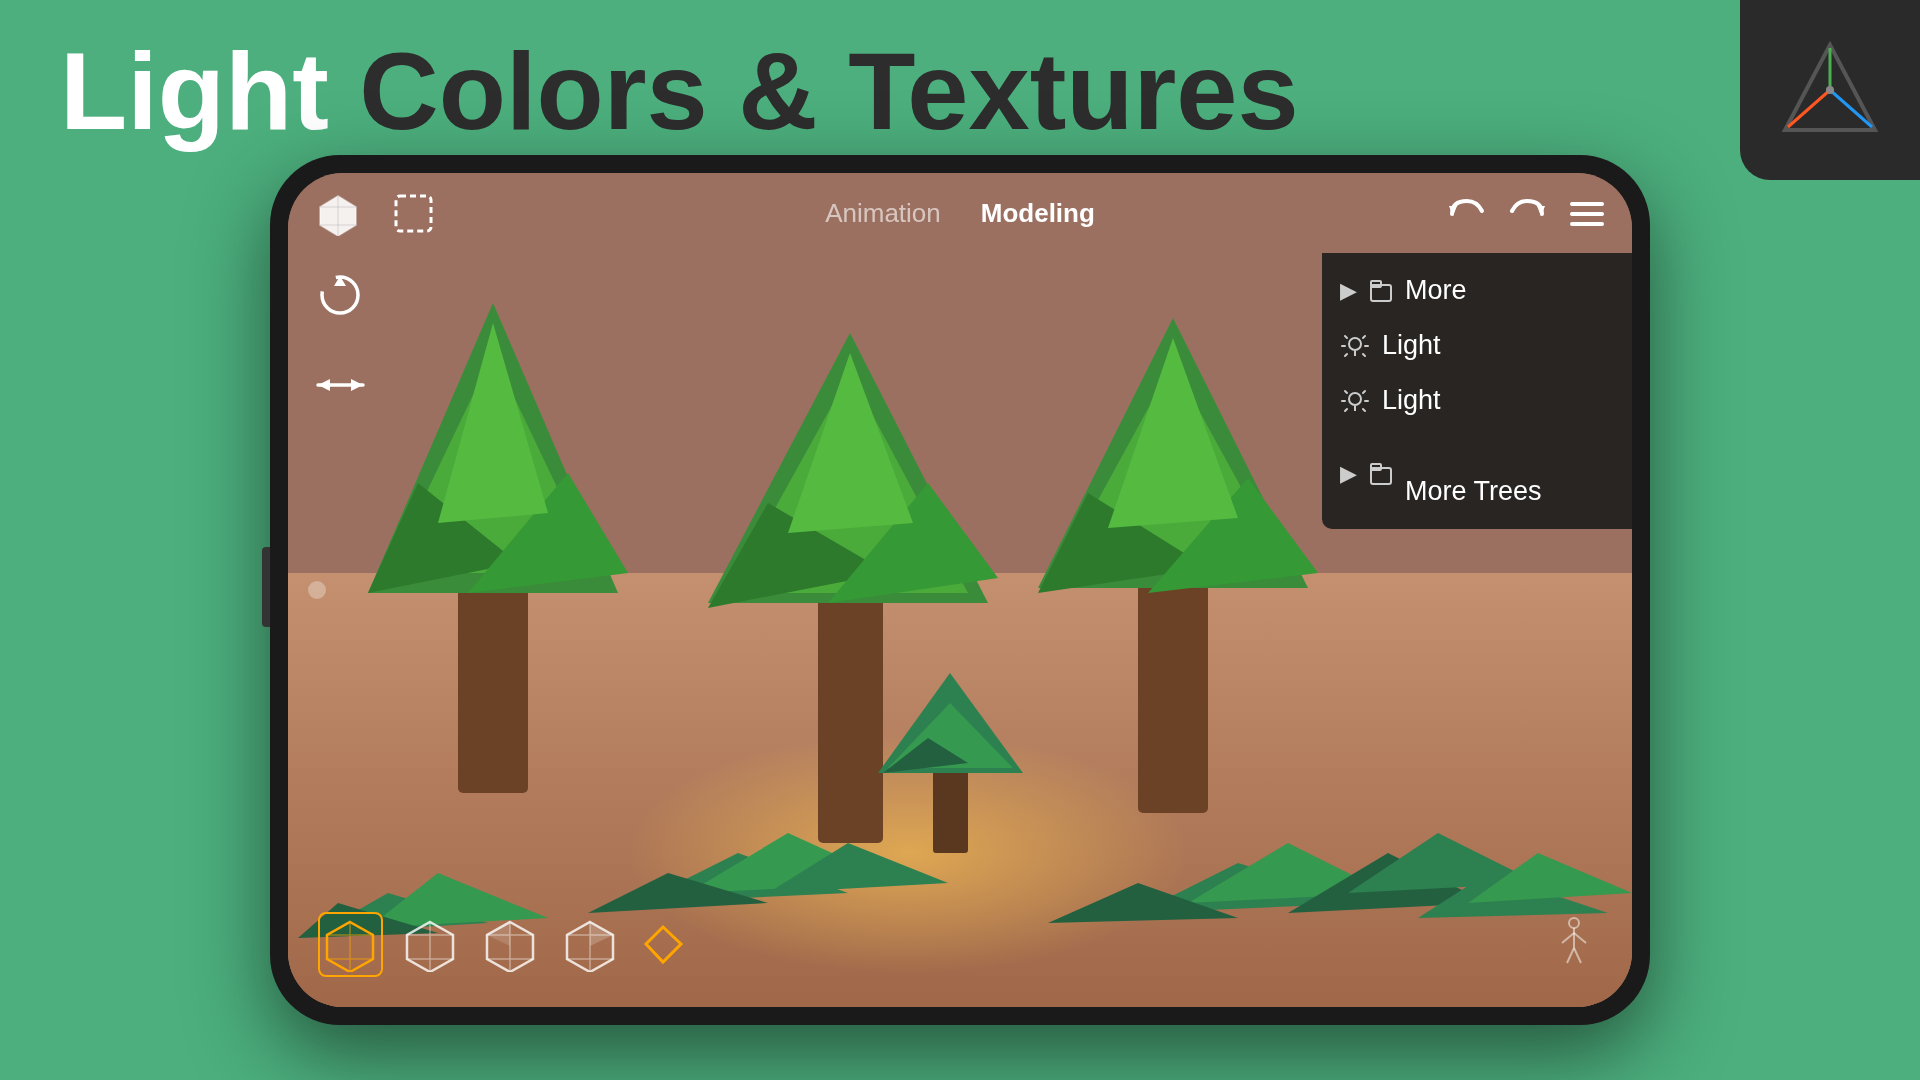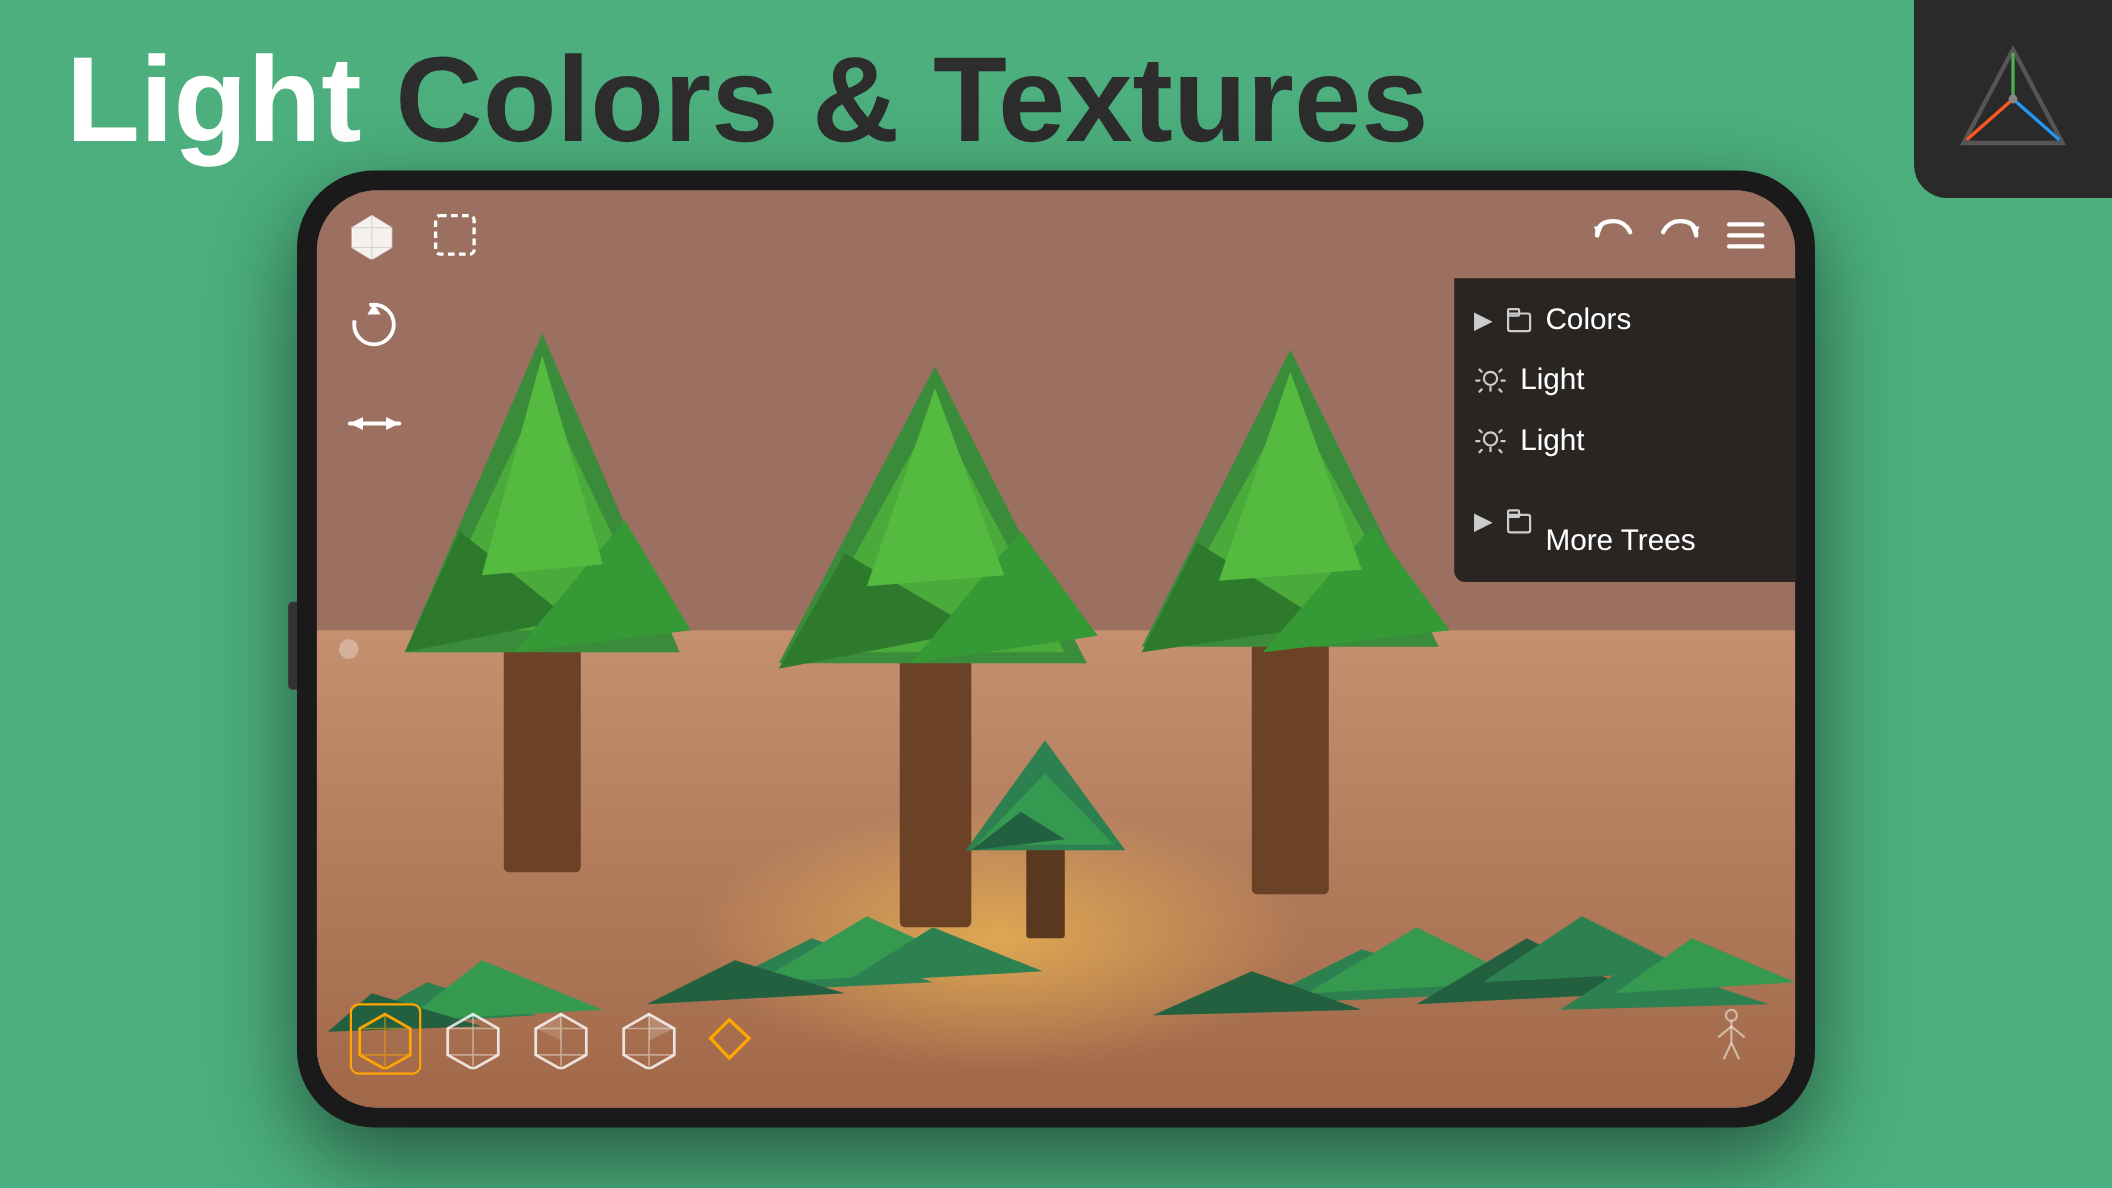--- a/index.html
+++ b/index.html
@@ -363,20 +363,24 @@
           </svg>
         </div>
 
         <div class="nav-icon-btn">
           <svg width="45" height="45" viewBox="0 0 45 45" fill="none">
             <rect x="5" y="5" width="35" height="35" rx="4" fill="none" stroke="white" stroke-width="3" stroke-dasharray="6 4"></rect>
           </svg>
         </div>
       </div>
 
+      <div class="nav-tabs">
+        <div class="nav-tab">Animation</div>
+        <div class="nav-tab active">Modeling</div>
+      </div>
 
       <div class="nav-right">
         <div class="nav-action-btn">
           <svg width="40" height="35" viewBox="0 0 40 35" fill="white">
             <path d="M5 18 Q5 5 20 5 Q30 5 35 15" fill="none" stroke="white" stroke-width="4" stroke-linecap="round"></path>
             <polygon points="2,10 10,10 6,20" fill="white"></polygon>
           </svg>
         </div>
         <div class="nav-action-btn">
           <svg width="40" height="35" viewBox="0 0 40 35" fill="white">
@@ -415,21 +419,21 @@
     <div class="right-panel">
 
       <div class="hierarchy-item">
         <span class="hi-icon">▶</span>
         <span class="hi-icon">
           <svg width="24" height="24" viewBox="0 0 24 24">
             <rect x="2" y="6" width="20" height="16" rx="2" fill="none" stroke="#ccc" stroke-width="2"></rect>
             <rect x="2" y="2" width="10" height="6" rx="1" fill="none" stroke="#ccc" stroke-width="2"></rect>
           </svg>
         </span>
-        <span style="font-size:27px; color:white; font-weight:500;">Colors</span>
+        <span style="font-size:27px; color:white; font-weight:500;">More</span>
       </div>
 
       <div class="hierarchy-item">
         <span class="hi-icon">
           <svg width="30" height="30" viewBox="0 0 30 30">
             <circle cx="15" cy="13" r="6" fill="none" stroke="#ccc" stroke-width="2"></circle>
             <path d="M15 20 L15 25" stroke="#ccc" stroke-width="2"></path>
             <path d="M7 7 L5 5 M23 7 L25 5 M5 15 L2 15 M25 15 L28 15 M7 23 L5 25 M23 23 L25 25" stroke="#ccc" stroke-width="2" stroke-linecap="round"></path>
           </svg>
         </span>

